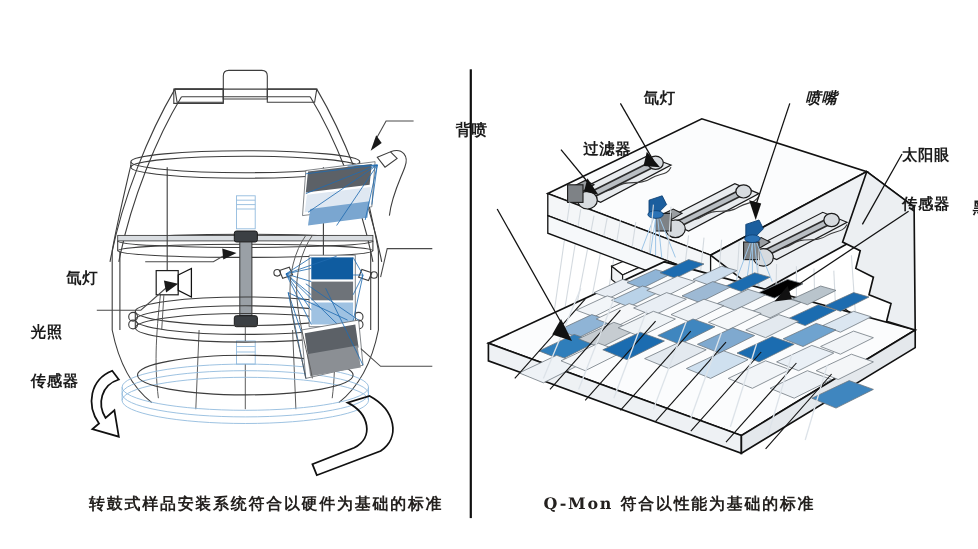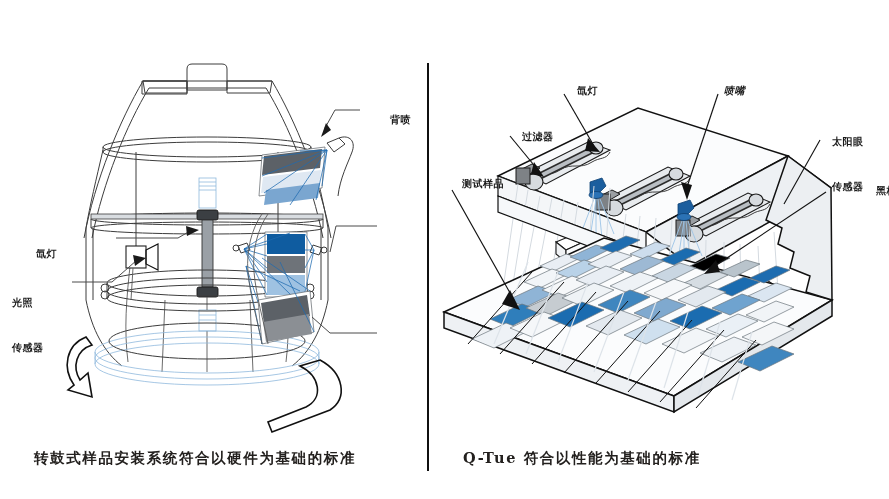--- a/index.html
+++ b/index.html
@@ -1,34 +1,34 @@
 <!DOCTYPE html>
 <html><head>
 <meta charset="utf-8">
 <style>
   html,body{margin:0;padding:0;background:#ffffff;}
   body{width:889px;height:499px;overflow:hidden;
        font-family:"Liberation Sans","DejaVu Sans",sans-serif;color:#1a1a1a;}
   #root{position:relative;width:889px;height:499px;background:#fff;}
 
   .panel{position:absolute;top:0;height:499px;}
-  #left-panel{left:0;width:380px;}
+  #left-panel{left:16px;width:380px;}
   #right-panel{left:428px;width:461px;}
 
   .divider{position:absolute;left:427px;top:63px;width:2px;height:408px;background:#101010;}
 
   svg.art{position:absolute;left:0;top:0;overflow:visible;}
 
-  .lbl{position:absolute;font-size:10px;line-height:15px;font-weight:700;
+  .lbl{position:absolute;font-size:14px;line-height:15px;font-weight:700;
        color:#1b1b1b;white-space:pre;letter-spacing:.5px;
        font-family:"DejaVu Sans","Liberation Sans",sans-serif;}
 
   .caption{position:absolute;font-size:14.5px;font-weight:700;color:#23201e;
            letter-spacing:1.6px;white-space:pre;
-           font-family:"DejaVu Serif","Liberation Serif",serif;}
+           font-family:"DejaVu Serif","Liberation Serif",serif;margin-left:31px;}
 
   .ln{stroke:#3d3d3d;stroke-width:1;fill:none;}
   .ln2{stroke:#5a5a5a;stroke-width:.9;fill:none;}
   .blu{stroke:#1f6bb0;stroke-width:.75;fill:none;}
   .blu-l{stroke:#8fb9dd;stroke-width:.8;fill:none;}
   .heavy{stroke:#111;stroke-width:1.6;fill:none;}
   .lead{stroke:#4a4a4a;stroke-width:1;fill:none;}
   .leadk{stroke:#111;stroke-width:1.15;fill:none;}
 </style>
 </head>
@@ -454,27 +454,24 @@
 
     <div class="lbl" style="left:70px;top:114px;">
       <span>过滤器</span>
     </div>
     <div class="lbl" style="left:125px;top:68px;">
       <span>氙灯</span>
     </div>
     <div class="lbl" style="left:272px;top:68px;font-style:italic;">
       <span>喷嘴</span>
     </div>
-    <div class="lbl" style="left:404px;top:104px;">
+    <div class="lbl" style="left:392px;top:104px;">
       <div>太阳眼</div>
       <div>传感器</div>
     </div>
     <div class="lbl" style="left:424px;top:168px;">
       <span>黑板</span>
     </div>
-    <div class="lbl" style="left:10px;top:161px;">
-      <span>测试样品</span>
-    </div>
-
-    <div class="caption" style="left:35px;top:449px;">Q-Tue 符合以性能为基础的标准</div>
+
+    <div class="caption" style="left:35px;top:449px;">Q-Mon 符合以性能为基础的标准</div>
   </div>
 
 </div>
 
 </body></html>

